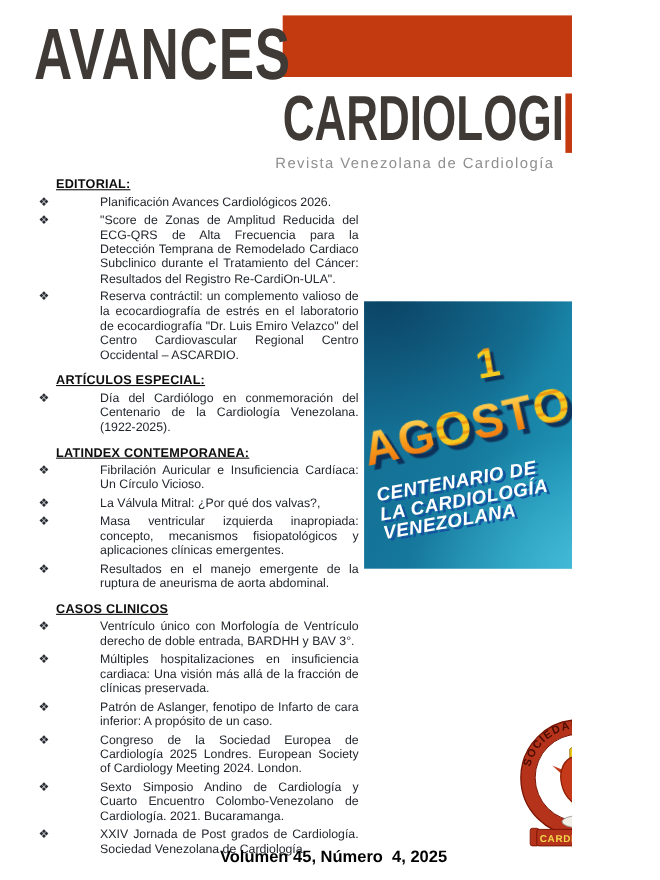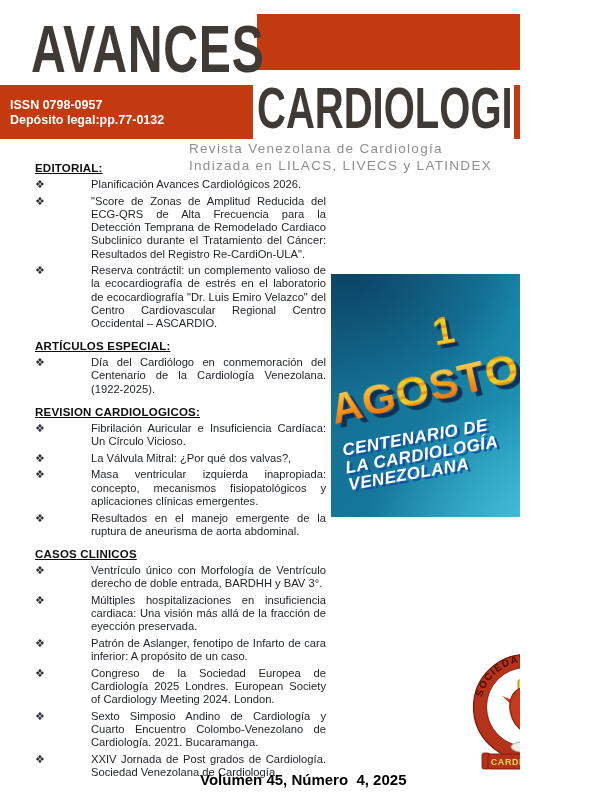--- a/index.html
+++ b/index.html
@@ -8,27 +8,27 @@
 
   
   .bar-top{position:absolute;left:257px;top:14px;width:343px;height:56px;background:#c43a10;}
   .title-avances{position:absolute;left:31px;top:16px;font-weight:bold;font-size:66px;line-height:66px;
         color:#3f3a35;transform:scaleX(.73);transform-origin:left top;letter-spacing:1px;white-space:nowrap;}
   .bar-issn{position:absolute;left:0;top:85px;width:253px;height:54px;background:#c43a10;
         color:#fff;font-weight:bold;font-size:12.5px;line-height:15px;box-sizing:border-box;padding:13px 0 0 10px;}
   .title-cardio{position:absolute;left:257px;top:78px;font-weight:bold;font-size:58px;line-height:60px;
         color:#3f3a35;transform:scaleX(.69);transform-origin:left top;white-space:nowrap;}
   .bar-sliver{position:absolute;right:0;top:85px;width:6px;height:54px;background:#c43a10;}
-  .subtitle{position:absolute;right:28px;top:141px;text-align:left;color:#8f8f8f;
+  .subtitle{position:absolute;right:16px;top:141px;text-align:right;color:#8f8f8f;
         font-size:13.5px;line-height:16.5px;letter-spacing:1.3px;white-space:nowrap;}
 
   
   .toc{position:absolute;left:35px;top:161px;width:291px;color:#22262c;}
   .sec-h{font-weight:bold;font-size:11.5px;line-height:14px;text-decoration:underline;
-        margin:9px 0 3px;color:#0e0e0e;letter-spacing:.2px;}
+        margin:9px 16px 3px;color:#0e0e0e;letter-spacing:.2px;}
   .sec-h.it{font-style:italic;}
   .sec.first .sec-h{margin-top:0;}
   .sec.gap .sec-h{margin-top:19px;}
   .item{display:flex;margin:0 0 3.5px;font-size:11.2px;line-height:13.2px;}
   .blt{flex:0 0 20px;font-size:11px;color:#2a2e34;}
   .txt{flex:1;text-align:justify;padding-left:36px;}
 
   
   .poster{position:absolute;left:331px;top:274px;width:234px;height:243px;overflow:hidden;
         background:
@@ -60,29 +60,24 @@
   .footer{position:absolute;left:200px;top:771px;width:290px;text-align:left;
         font-weight:bold;font-size:15px;color:#000;white-space:pre;}
 </style>
 </head>
 <body>
 
 <div id="page">
 
   <div class="bar-top"></div>
   <div class="title-avances">AVANCES</div>
-  <div class="bar-issn">
-    <div>ISSN 0798-0957</div>
-    <div>Depósito legal:pp.77-0132</div>
-  </div>
   <div class="title-cardio">CARDIOLOGICOS</div>
   <div class="bar-sliver"></div>
   <div class="subtitle">
     <div>Revista Venezolana de Cardiología</div>
-    <div>Indizada en LILACS, LIVECS y LATINDEX</div>
   </div>
 
   <div class="toc">
 
     <div class="sec first">
       <div class="sec-h">EDITORIAL:</div>
       <div class="item">
         <span class="blt">❖</span>
         <span class="txt">Planificación Avances Cardiológicos 2026.</span>
       </div>
@@ -101,21 +96,21 @@
 
     <div class="sec">
       <div class="sec-h">ARTÍCULOS ESPECIAL:</div>
       <div class="item">
         <span class="blt">❖</span>
         <span class="txt">Día del Cardiólogo en conmemoración del Centenario de la Cardiología Venezolana.   (1922-2025).</span>
       </div>
     </div>
 
     <div class="sec">
-      <div class="sec-h">REVISION CARDIOLOGICOS:</div>
+      <div class="sec-h">LATINDEX CONTEMPORANEA:</div>
       <div class="item">
         <span class="blt">❖</span>
         <span class="txt">Fibrilación Auricular e Insuficiencia Cardíaca: Un Círculo Vicioso.</span>
       </div>
       <div class="item">
         <span class="blt">❖</span>
         <span class="txt">La Válvula Mitral: ¿Por qué dos valvas?,</span>
       </div>
       <div class="item">
         <span class="blt">❖</span>
@@ -128,21 +123,21 @@
     </div>
 
     <div class="sec">
       <div class="sec-h">CASOS CLINICOS</div>
       <div class="item">
         <span class="blt">❖</span>
         <span class="txt">Ventrículo único con Morfología de Ventrículo derecho de doble entrada, BARDHH y BAV 3°.</span>
       </div>
       <div class="item">
         <span class="blt">❖</span>
-        <span class="txt">Múltiples hospitalizaciones en insuficiencia cardiaca: Una visión más allá de la fracción de eyección preservada.</span>
+        <span class="txt">Múltiples hospitalizaciones en insuficiencia cardiaca: Una visión más allá de la fracción de clínicas preservada.</span>
       </div>
       <div class="item">
         <span class="blt">❖</span>
         <span class="txt">Patrón de Aslanger, fenotipo de Infarto de cara inferior: A propósito de un caso.</span>
       </div>
     </div>
 
     <div class="sec gap">
       <div class="item">
         <span class="blt">❖</span>

